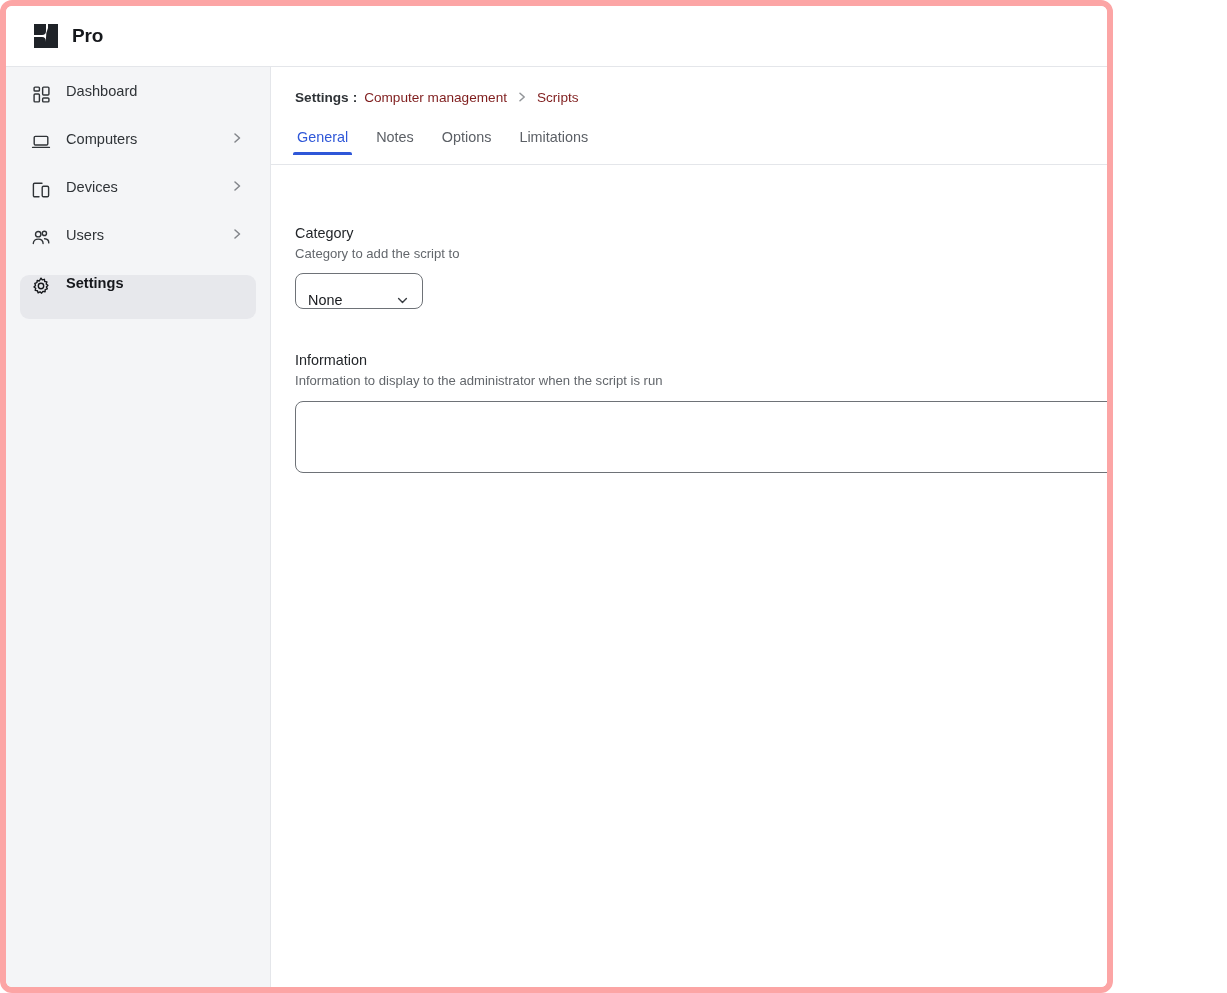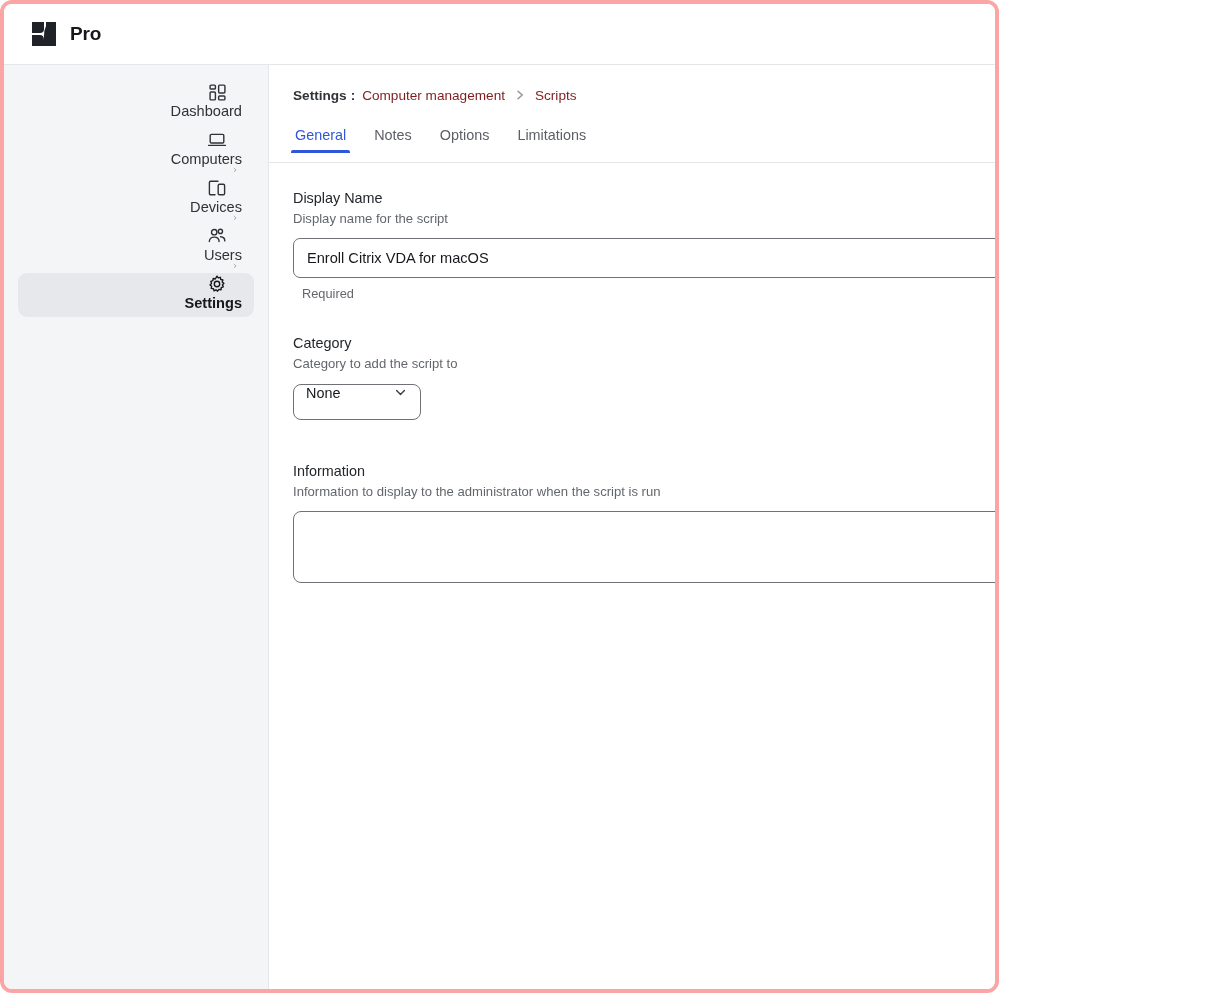--- a/index.html
+++ b/index.html
@@ -7,24 +7,24 @@
     margin: 0; padding: 0;
     width: 1227px; height: 993px;
     background: #ffffff;
     font-family: "Liberation Sans", sans-serif;
     -webkit-font-smoothing: antialiased;
   }
 
   
   .window {
     position: relative;
-    width: 999px;
+    width: 1113px;
     height: 993px;
     background: #ffffff;
-    border: 4px solid #fca5a5;
+    border: 6px solid #fca5a5;
     border-radius: 12px;
     overflow: hidden;
   }
 
   
   .topbar {
     position: absolute;
     top: 0; left: 0; right: 0;
     height: 61px;
     background: #ffffff;
@@ -48,28 +48,27 @@
     position: absolute;
     top: 61px; left: 0;
     width: 265px;
     bottom: 0;
     background: #f4f5f7;
     border-right: 1px solid #e4e6ea;
     padding: 16px 14px 0 14px;
   }
   .nav-item {
     display: flex;
-    align-items: flex-end;
+    align-items: flex-start;
     height: 44px;
     padding: 0 12px 0 10px;
     border-radius: 9px;
     margin-bottom: 4px;
     cursor: pointer;
     color: #2f3337;
-    flex-direction: column;
   }
   .nav-item .nav-icon {
     width: 22px; height: 22px;
     flex: 0 0 22px;
     display: flex; align-items: center; justify-content: center;
     margin-right: 14px;
   }
   .nav-item .nav-label {
     font-size: 14.6px;
     color: #2f3337;
@@ -190,21 +189,21 @@
     display: inline-block;
     margin-top: 11px;
   }
   .select-box {
     height: 36px;
     width: 128px;
     border: 1px solid #6e7277;
     border-radius: 8px;
     padding: 0 12px;
     display: flex;
-    align-items: flex-start;
+    align-items: flex-end;
     justify-content: space-between;
     font-size: 14.4px;
     color: #16181c;
     background: #fff;
     cursor: pointer;
   }
   .select-chevron { width: 15px; height: 15px; display: block; }
   .textarea-input {
     display: block;
     margin-top: 11px;
@@ -328,26 +327,20 @@
 
     <div class="tabs">
       <div class="tab active">General</div>
       <div class="tab">Notes</div>
       <div class="tab">Options</div>
       <div class="tab">Limitations</div>
     </div>
 
     <div class="form">
 
-      <div class="field">
-        <div class="field-label">Display Name</div>
-        <div class="field-help">Display name for the script</div>
-        <input class="text-input" type="text" value="Enroll Citrix VDA for macOS" style="">
-        <div class="field-note">Required</div>
-      </div>
 
       <div class="gap-md"></div>
 
       <div class="field">
         <div class="field-label">Category</div>
         <div class="field-help">Category to add the script to</div>
         <div class="select-wrap">
           <div class="select-box">
             <span>None</span>
             <svg class="select-chevron" viewBox="0 0 15 15" fill="none" stroke="#3a3e43" stroke-width="1.4">

